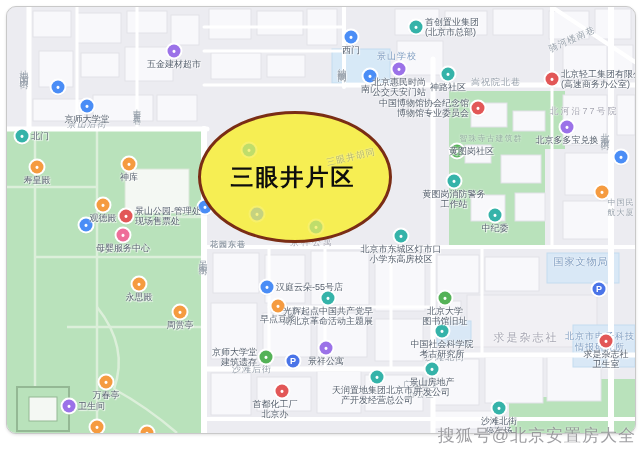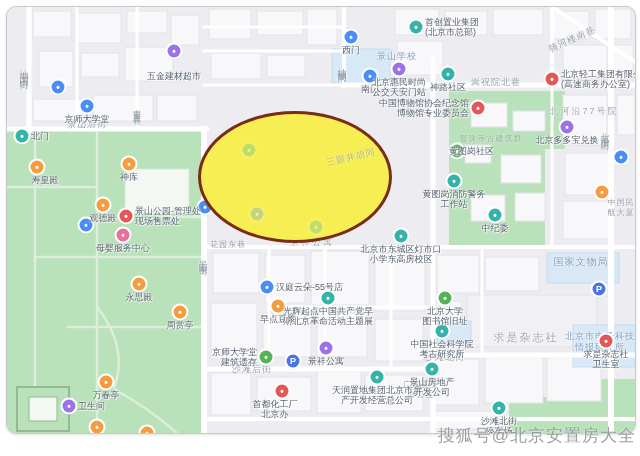--- a/index.html
+++ b/index.html
@@ -151,21 +151,21 @@
     </g>
   </svg>
 
   <div id="poi-layer">
       <div class="pin" style="left: 51px; top: 80px; background: rgb(74, 141, 246);">•</div>
       <div class="pin" style="left: 80px; top: 99px; background: rgb(74, 141, 246);">•</div>
       <div class="poi-label" style="left: 80px; top: 107px; transform: translateX(-50%); text-align: center;">
         <div>京师大学堂</div>
       </div>
       <div class="pin" style="left: 167px; top: 44px; background: rgb(155, 114, 232);">•</div>
-      <div class="poi-label" style="left: 167px; top: 64px; transform: translateX(-50%); text-align: left;">
+      <div class="poi-label" style="left: 167px; top: 52px; transform: translateX(-50%); text-align: left;">
         <div>五金建材超市</div>
       </div>
       <div class="pin" style="left: 344px; top: 30px; background: rgb(74, 141, 246);">•</div>
       <div class="poi-label" style="left: 344px; top: 38px; transform: translateX(-50%); text-align: center;">
         <div>西门</div>
       </div>
       <div class="pin" style="left: 409px; top: 20px; background: rgb(53, 179, 169);">•</div>
       <div class="poi-label" style="left: 418px; top: 10px;">
         <div>首创置业集团</div>
         <div>(北京市总部)</div>
@@ -276,21 +276,21 @@
       <div class="pin" style="left: 492px; top: 401px; background: rgb(53, 179, 169);">•</div>
       <div class="poi-label" style="left: 492px; top: 409px; transform: translateX(-50%); text-align: center;">
         <div>沙滩北街</div>
         <div>停车场</div>
       </div>
       <div class="pin" style="left: 15px; top: 129px; background: rgb(53, 179, 169);">•</div>
       <div class="poi-label" style="left: 24px; top: 124px;">
         <div>北门</div>
       </div>
       <div class="pin" style="left: 30px; top: 160px; background: rgb(245, 155, 64);">•</div>
-      <div class="poi-label" style="left: 38px; top: 168px; transform: translateX(-50%); text-align: left;">
+      <div class="poi-label" style="left: 30px; top: 168px; transform: translateX(-50%); text-align: left;">
         <div>寿皇殿</div>
       </div>
       <div class="pin" style="left: 122px; top: 157px; background: rgb(245, 155, 64);">•</div>
       <div class="poi-label" style="left: 122px; top: 165px; transform: translateX(-50%); text-align: center;">
         <div>神库</div>
       </div>
       <div class="pin" style="left: 96px; top: 198px; background: rgb(245, 155, 64);">•</div>
       <div class="poi-label" style="left: 96px; top: 206px; transform: translateX(-50%); text-align: center;">
         <div>观德殿</div>
       </div>
@@ -327,32 +327,33 @@
       <div class="map-label vertical" style="left: 17px; top: 62px; transform: translate(-50%, -50%);">地安门内大街</div>
       <div class="map-label" style="left: 80px; top: 117px; transform: translate(-50%, -50%); font-style: italic;">景山后街</div>
       <div class="map-label vertical" style="left: 129px; top: 100px; font-size: 8px; transform: translate(-50%, -50%);">吉安所左巷</div>
       <div class="map-label vertical" style="left: 196px; top: 250px; transform: translate(-50%, -50%);">景山东街</div>
       <div class="map-label vertical" style="left: 335px; top: 58px; transform: translate(-50%, -50%);">纳福胡同</div>
       <div class="map-label" style="left: 489px; top: 75px; transform: translate(-50%, -50%);">嵩祝院北巷</div>
       <div class="map-label vertical" style="left: 598px; top: 124px; transform: translate(-50%, -50%);">北河沿大街</div>
       <div class="map-label" style="left: 565px; top: 32px; transform: translate(-50%, -50%) rotate(-24deg);">骑河楼南巷</div>
       <div class="map-label" style="left: 245px; top: 362px; transform: translate(-50%, -50%);">沙滩后街</div>
       <div class="map-label" style="left: 438px; top: 350px; transform: translate(-50%, -50%);">沙滩北街</div>
-      <div class="map-label" style="left: 221px; top: 238px; font-size: 8px; transform: translate(-50%, -50%);">花园东巷</div>
+      <div class="map-label" style="left: 221px; top: 238px; font-size: 8px; transform: translate(-50%, -50%); font-weight: bold;">花园东巷</div>
       <div class="map-label faint" style="left: 344px; top: 150px; transform: translate(-50%, -50%) rotate(-13deg);">三眼井胡同</div>
       <div class="map-label facility" style="left: 390px; top: 49px; transform: translate(-50%, -50%);">景山学校</div>
       <div class="map-label area" style="left: 305px; top: 235px; font-size: 9px; transform: translate(-50%, -50%);">景祥公寓</div>
       <div class="map-label area" style="left: 519px; top: 330px; font-size: 11px; transform: translate(-50%, -50%);">求是杂志社</div>
       <div class="map-label area" style="left: 577px; top: 104px; font-size: 9px; transform: translate(-50%, -50%);">北河沿77号院</div>
       <div class="map-label facility" style="left: 574px; top: 255px; font-size: 10px; transform: translate(-50%, -50%);">国家文物局</div>
       <div class="map-label facility" style="left: 593px; top: 329px; transform: translate(-50%, -50%);">北京市电子科技</div>
       <div class="map-label facility" style="left: 593px; top: 340px; transform: translate(-50%, -50%);">情报研究所</div>
       <div class="map-label faint" style="left: 484px; top: 132px; font-size: 8px; transform: translate(-50%, -50%);">智珠寺古建筑群</div>
       <div class="map-label" style="left: 414px; top: 378px; font-size: 8px; transform: translate(-50%, -50%);">广发置业</div>
       <div class="map-label" style="left: 414px; top: 388px; font-size: 8px; transform: translate(-50%, -50%);">办公区</div>
       <div class="map-label" style="left: 614px; top: 196px; font-size: 8px; transform: translate(-50%, -50%);">中国民</div>
       <div class="map-label" style="left: 614px; top: 206px; font-size: 8px; transform: translate(-50%, -50%);">航大厦</div>
     </div>
 
   <div id="ellipse" style="border-color: rgb(122, 45, 21);"></div>
+  <div id="ellipse-title">三眼井片区</div>
 </div>
 
 <div id="watermark">搜狐号@北京安置房大全</div>
 
 </body></html>

